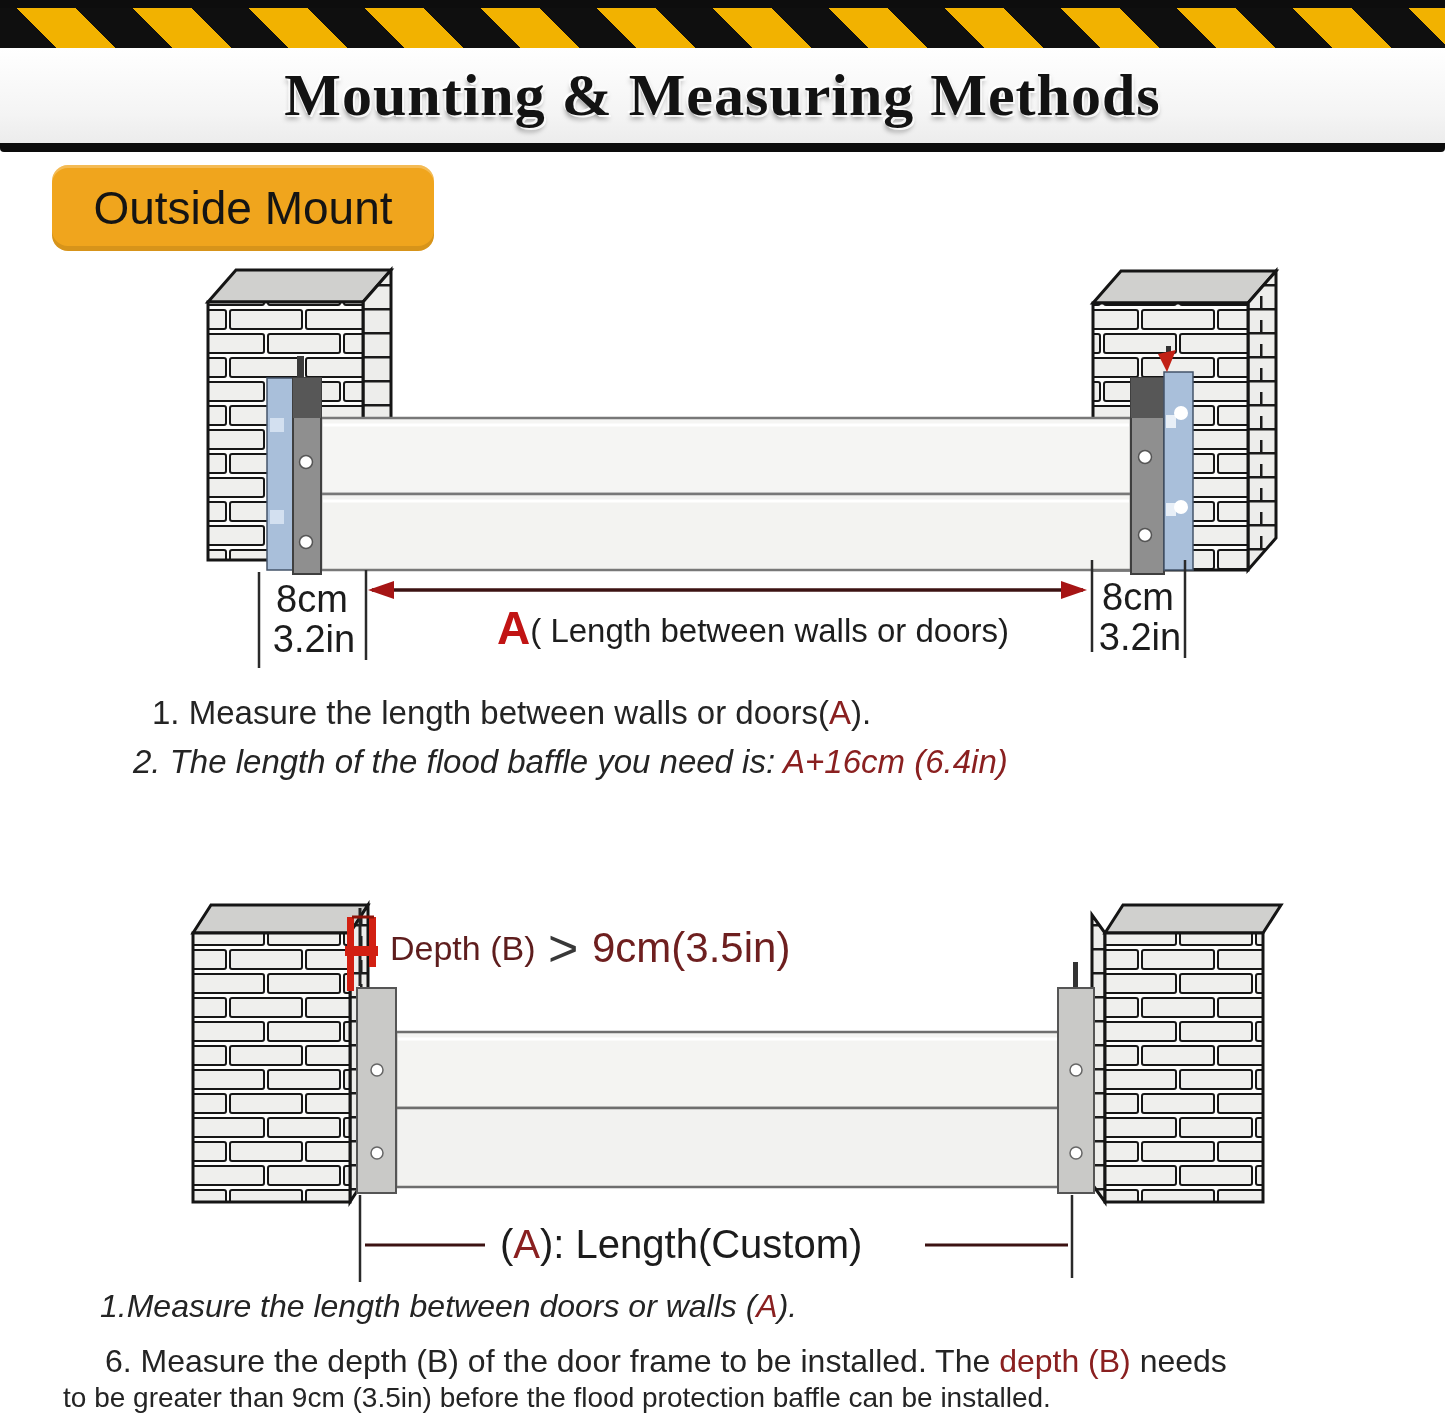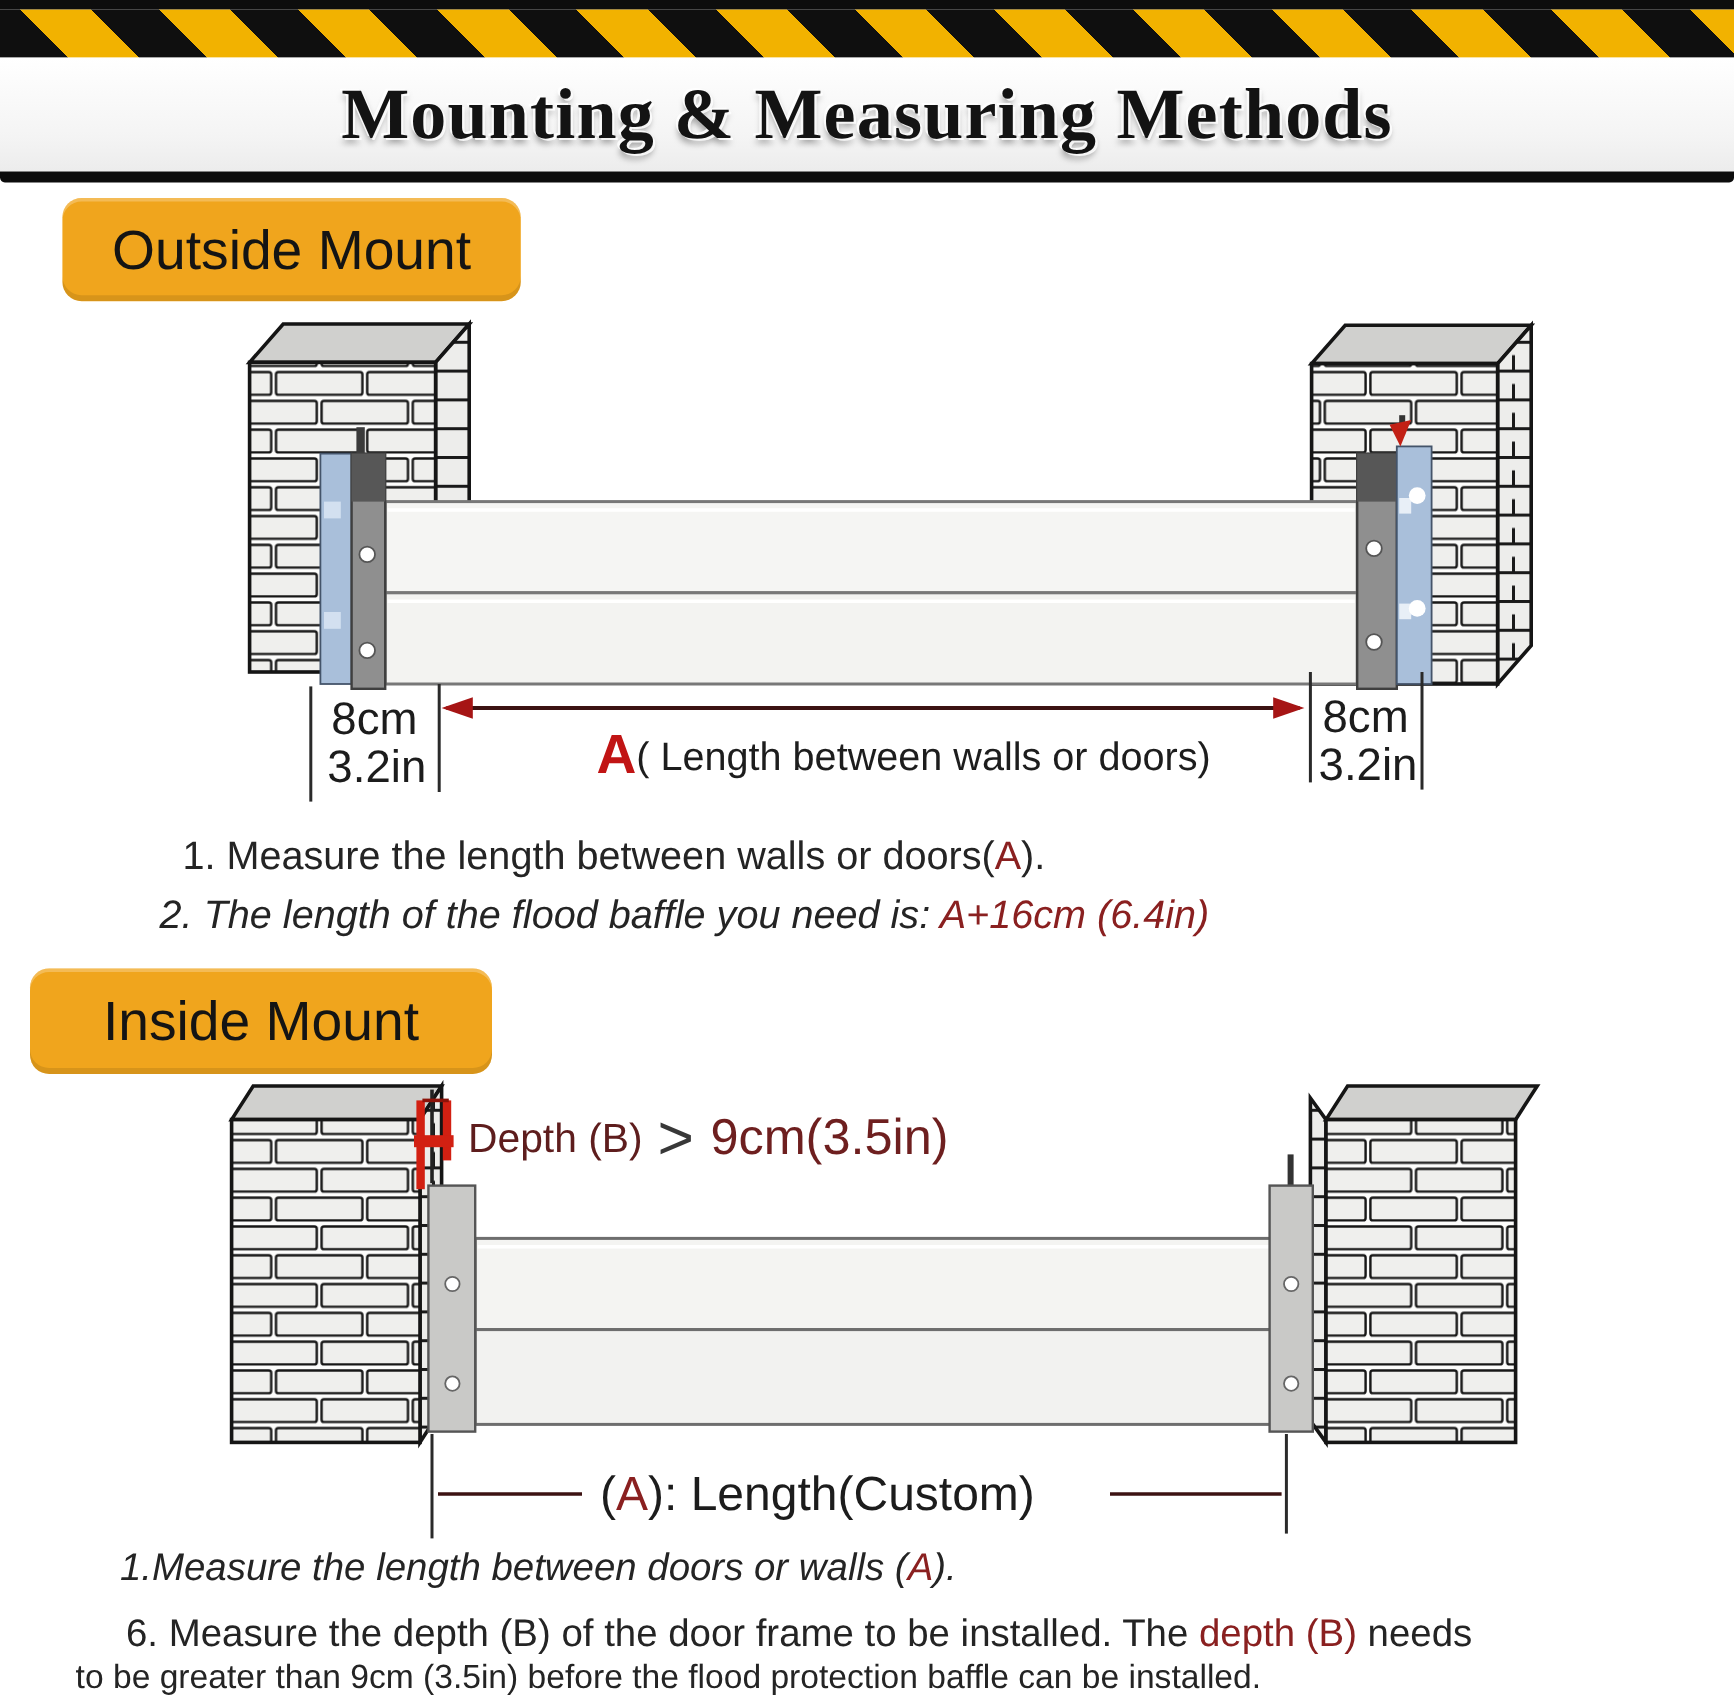--- a/index.html
+++ b/index.html
@@ -138,23 +138,20 @@
     </g>
   </svg>
 
   <div class="instr outside-instr-1">
     <span>1. Measure the length between walls or doors(</span><span class="accent">A</span><span>).</span>
   </div>
   <div class="instr outside-instr-2">
     <span>2. The length of the flood baffle you need is: </span><span class="accent">A+16cm (6.4in)</span><span></span>
   </div>
 
-  <div class="badge badge-inside">
-    <span>Inside Mount</span>
-  </div>
 
   <svg class="svg-abs" style="top:900px" width="1445" height="390" viewBox="0 0 1445 390">
     <defs>
       <pattern id="brickB" width="76" height="48" patternUnits="userSpaceOnUse">
         <rect width="76" height="48" fill="#fdfdfc"></rect>
         <rect x="2" y="2" width="72" height="19" rx="2" fill="#EFEFED" stroke="#161616" stroke-width="2"></rect>
         <rect x="-36" y="26" width="72" height="19" rx="2" fill="#EFEFED" stroke="#161616" stroke-width="2"></rect>
         <rect x="40" y="26" width="72" height="19" rx="2" fill="#EFEFED" stroke="#161616" stroke-width="2"></rect>
       </pattern>
       <pattern id="rowsB" width="30" height="24" patternUnits="userSpaceOnUse">

